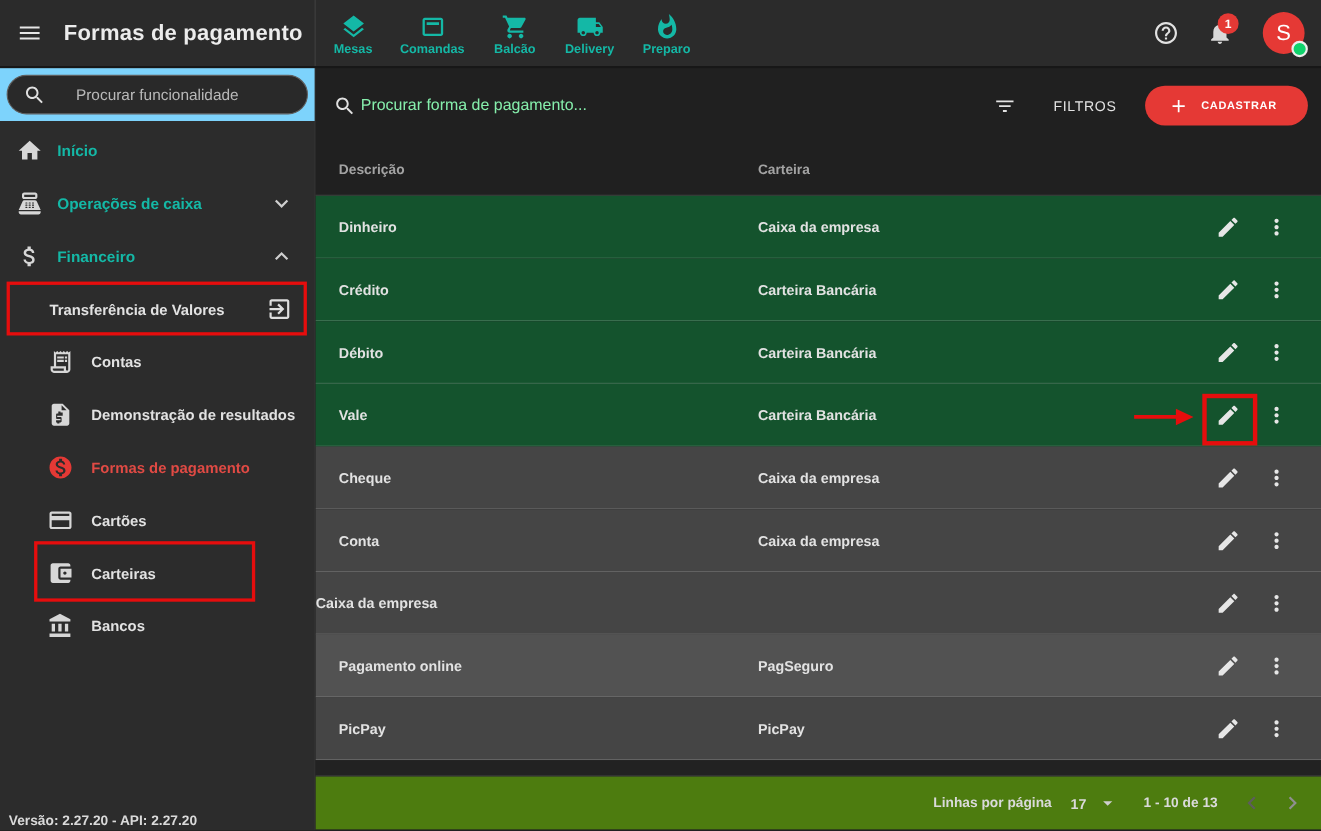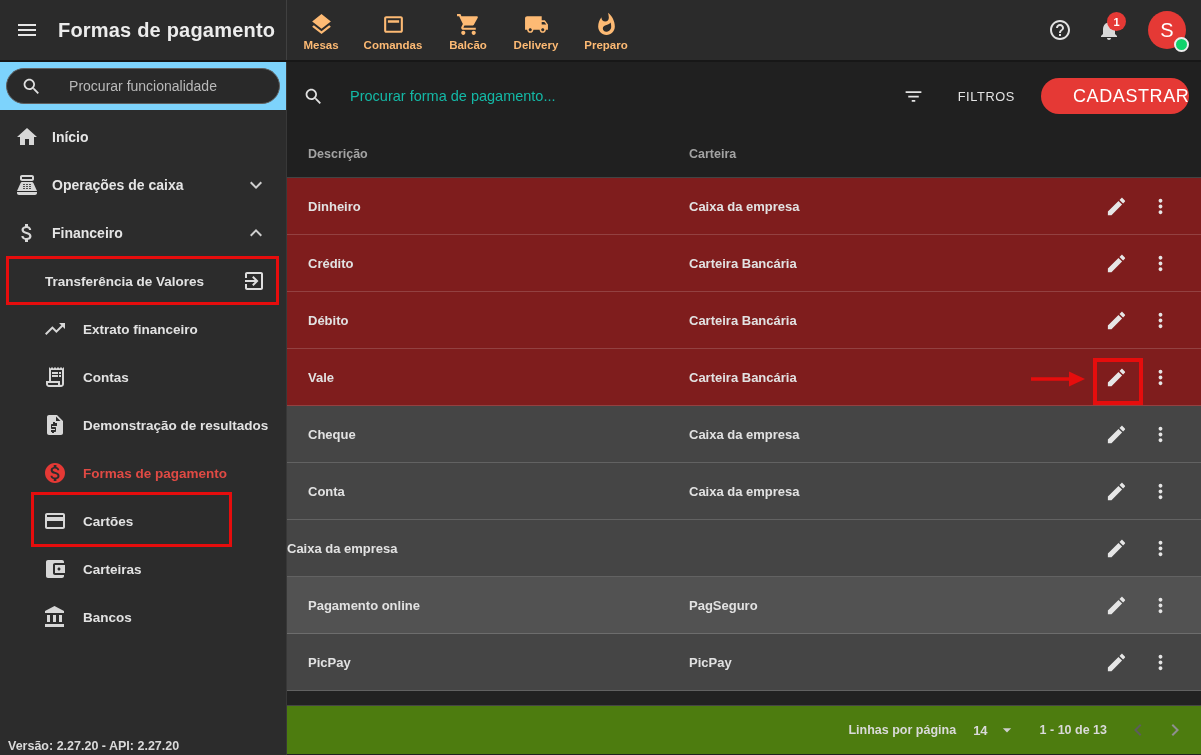--- a/index.html
+++ b/index.html
@@ -11,21 +11,21 @@
   
   .appbar { position:absolute; left:0; top:0; width:1201px; height:62px;
     background:#2b2b2b; display:flex; align-items:stretch; border-bottom:2px solid #171717; }
   .appbar-left { width:287px; flex:none; display:flex; align-items:center;
     border-right:1px solid rgba(255,255,255,0.10); }
   .hamburger { width:24px; height:24px; color:#e6e6e6; margin-left:15px; cursor:pointer; }
   .appbar-title { margin-left:19px; font-size:20px; font-weight:bold; color:#ececec;
     letter-spacing:0.2px; white-space:nowrap; }
   .topnav { display:flex; align-items:center; padding-left:13px; gap:18px; }
   .topnav-item { display:flex; flex-direction:column; align-items:center; justify-content:center;
-    color:#fdba74; cursor:pointer; padding-top:2px; }
+    color:#14b8a6; cursor:pointer; padding-top:2px; }
   .topnav-item .ic { width:25px; height:25px; }
   .topnav-label { font-size:11.5px; font-weight:bold; margin-top:2px; white-space:nowrap; }
   .w-mesas{width:42px} .w-comandas{width:66px} .w-balcao{width:48px} .w-delivery{width:52px} .w-preparo{width:52px}
   .appbar-right { margin-left:auto; display:flex; align-items:center; padding-right:15px; }
   .help-btn { width:24px; height:24px; color:#e2e2e2; cursor:pointer; }
   .bell-wrap { position:relative; width:24px; height:24px; margin-left:25px; cursor:pointer; }
   .bell-wrap .ic { width:24px; height:24px; color:#d9d9d9; }
   .bell-badge { position:absolute; top:-6px; left:10px; min-width:19px; height:19px;
     border-radius:50%; background:var(--accent,#e53935); color:#fff; font-size:11px; font-weight:bold;
     display:flex; align-items:center; justify-content:center; }
@@ -37,21 +37,21 @@
 
   
   .sidebar { position:absolute; left:0; top:62px; width:287px; height:693px;
     background:#2c2c2c; border-right:1px solid rgba(255,255,255,0.06); }
   .search-band { height:48px; background:#7dd3fc; display:flex; align-items:center; padding:0 6px; }
   .search-pill { position:relative; width:100%; height:36px; border-radius:18px; background:#292929;
     border:1px solid #5f5f5f; display:flex; align-items:center; justify-content:center; }
   .search-pill .ic { position:absolute; left:14px; top:7px; width:21px; height:21px; color:#e0e0e0; }
   .search-pill-text { font-size:14px; color:#b9b9b9; }
   .menu { padding-top:3px; }
-  .menu-item { height:48px; display:flex; align-items:center; padding:0 18px 0 15px; cursor:pointer; color:#e5e5e5; }
+  .menu-item { height:48px; display:flex; align-items:center; padding:0 18px 0 15px; cursor:pointer; color:#14b8a6; }
   .menu-item .mi-ic { width:24px; height:24px; flex:none; color:#d7d7d7; }
   .menu-item .mi-label { margin-left:13px; font-size:14px; font-weight:bold; white-space:nowrap; }
   .menu-item .mi-chevron { margin-left:auto; width:24px; height:24px; color:#cfcfcf; }
   .menu-sub-head { height:48px; display:flex; align-items:center; padding:0 20px 0 45px; cursor:pointer; color:#e2e2e2; }
   .menu-sub-head .mi-label { font-size:13.5px; font-weight:bold; }
   .menu-sub-head .mi-exit { margin-left:auto; width:24px; height:24px; color:#dedede; }
   .menu-sub-item { height:48px; display:flex; align-items:center; padding-left:43px; cursor:pointer; color:#e2e2e2; }
   .menu-sub-item .mi-ic { width:24px; height:24px; flex:none; color:#d7d7d7; }
   .menu-sub-item .mi-label { margin-left:16px; font-size:13.5px; font-weight:bold; white-space:nowrap; }
   .menu-sub-item.active { color:var(--accent-text,#e04a44); }
@@ -61,37 +61,37 @@
   
   .anno { position:absolute; border:3px solid var(--annotation,#e60d0d); pointer-events:none; z-index:30; }
   .anno-financeiro { left:6px; top:194px; width:273px; height:49px; }
   .anno-formas { left:31px; top:430px; width:201px; height:55px; }
 
   
   .main { position:absolute; left:287px; top:62px; width:914px; height:693px; background:#202020; }
   .toolbar { height:68px; display:flex; align-items:center; padding:0 12px 0 16px; }
   .toolbar-search { flex:1; display:flex; align-items:center; cursor:text; }
   .toolbar-search .ic { width:21px; height:21px; color:#e0e0e0; }
-  .toolbar-search-text { margin-left:26px; font-size:14.5px; color:#14b8a6; }
+  .toolbar-search-text { margin-left:4px; font-size:14.5px; color:#86efac; }
   .filters-btn { display:flex; align-items:center; gap:8px; color:#e3e3e3; cursor:pointer; margin-right:24px; padding:6px 2px; }
   .filters-btn .ic { width:21px; height:21px; }
   .filters-label { font-size:12.8px; font-weight:normal; letter-spacing:0.6px;padding-left:26px; }
   .register-btn { width:148px; height:36px; border-radius:18px; border:none; background:var(--accent,#e53935);
     color:#fff; display:flex; align-items:center; justify-content:flex-start; padding-left:21px; gap:11px; cursor:pointer; }
   .register-btn .ic { width:19px; height:19px; }
-  .register-label { font-size:18px; font-weight:normal; letter-spacing:0.6px;
+  .register-label { font-size:10px; font-weight:bold; letter-spacing:0.6px;
     font-family:"Liberation Sans", sans-serif; }
 
   .thead { height:48px; display:flex; align-items:center; border-bottom:1px solid rgba(255,255,255,0.16);
     color:#a3a3a3; font-size:12.5px; font-weight:bold; }
   .col-desc { width:402px; flex:none; padding-left:21px; }
   .col-cart { flex:1; }
   .trow { height:57px; display:flex; align-items:center; border-bottom:1px solid rgba(255,255,255,0.16);
     color:#e2e2e2; font-size:13px; font-weight:bold; position:relative; }
-  .trow.dark { background:#7f1d1d; }
+  .trow.dark { background:#14532d; }
   .trow.light { background:#454545; }
   .trow.lighter { background:#525252; }
   .row-actions { margin-left:auto; display:flex; align-items:center; gap:21px; padding-right:29px; }
   .action-btn { width:23px; height:23px; color:#e6e6e6; cursor:pointer; }
   .action-btn .ic { width:23px; height:23px; }
   .table-gap { height:15px; background:#222222; border-bottom:1px solid rgba(255,255,255,0.16); }
 
   .pagination { height:48px; background:#4d7c0f; display:flex; align-items:center;
     justify-content:flex-end; color:#dadada; padding-right:14px; }
   .pag-label { font-size:12.5px; font-weight:bold; }
@@ -208,26 +208,20 @@
 
       <div class="menu-sub-head">
         <span class="mi-label">Transferência de Valores</span>
         <svg class="ic mi-exit" viewBox="0 0 24 24">
             <path d="M10.09 15.59 11.5 17l5-5-5-5-1.41 1.41L12.67 11H3v2h9.67l-2.58 2.59zM19 3H5c-1.11 0-2 .9-2 2v4h2V5h14v14H5v-4H3v4c0 1.1.89 2 2 2h14c1.1 0 2-.9 2-2V5c0-1.1-.9-2-2-2z"></path>
           </svg>
       </div>
 
       <div class="menu-sub-item">
         <svg class="ic mi-ic" viewBox="0 0 24 24">
-            <path d="M16 6l2.29 2.29-4.88 4.88-4-4L2 16.59 3.41 18l6-6 4 4 6.3-6.29L22 12V6z"></path>
-          </svg>
-        <span class="mi-label">Extrato financeiro</span>
-      </div>
-      <div class="menu-sub-item">
-        <svg class="ic mi-ic" viewBox="0 0 24 24">
             <path d="M19.5 3.5 18 2l-1.5 1.5L15 2l-1.5 1.5L12 2l-1.5 1.5L9 2 7.5 3.5 6 2v14H3v3c0 1.66 1.34 3 3 3h12c1.66 0 3-1.34 3-3V2l-1.5 1.5zM15 20H6c-.55 0-1-.45-1-1v-1h10v2zm4-1c0 .55-.45 1-1 1s-1-.45-1-1v-3H8V5h11v14zM9 7h6v2H9zm7 0h2v2h-2zM9 10h6v2H9zm7 0h2v2h-2z"></path>
           </svg>
         <span class="mi-label">Contas</span>
       </div>
       <div class="menu-sub-item">
         <svg class="ic mi-ic" viewBox="0 0 24 24">
             <path d="M14 2H6c-1.1 0-2 .9-2 2v16c0 1.1.9 2 2 2h12c1.1 0 2-.9 2-2V8l-6-6zm-1 11h-4v1h3c.55 0 1 .45 1 1v3c0 .55-.45 1-1 1h-1v1h-2v-1H8v-2h4v-1H9c-.55 0-1-.45-1-1v-3c0-.55.45-1 1-1h1V9h2v1h2v3zm0-5V3.5L17.5 8H13z"></path>
           </svg>
         <span class="mi-label">Demonstração de resultados</span>
       </div>
@@ -434,21 +428,21 @@
             </span>
         </div>
       </div>
     </div>
 
     <div class="table-gap"></div>
 
     <div class="pagination">
       <span class="pag-label">Linhas por página</span>
       <span class="pag-size">
-        <span class="pag-size-value">14</span>
+        <span class="pag-size-value">17</span>
         <svg class="ic" viewBox="0 0 24 24">
             <path d="M7 10l5 5 5-5z"></path>
           </svg>
       </span>
       <span class="pag-range">1 - 10 de 13</span>
       <span class="pag-prev">
           <svg class="ic" viewBox="0 0 24 24">
             <path d="M15.41 7.41 14 6l-6 6 6 6 1.41-1.41L10.83 12z"></path>
           </svg>
         </span>

